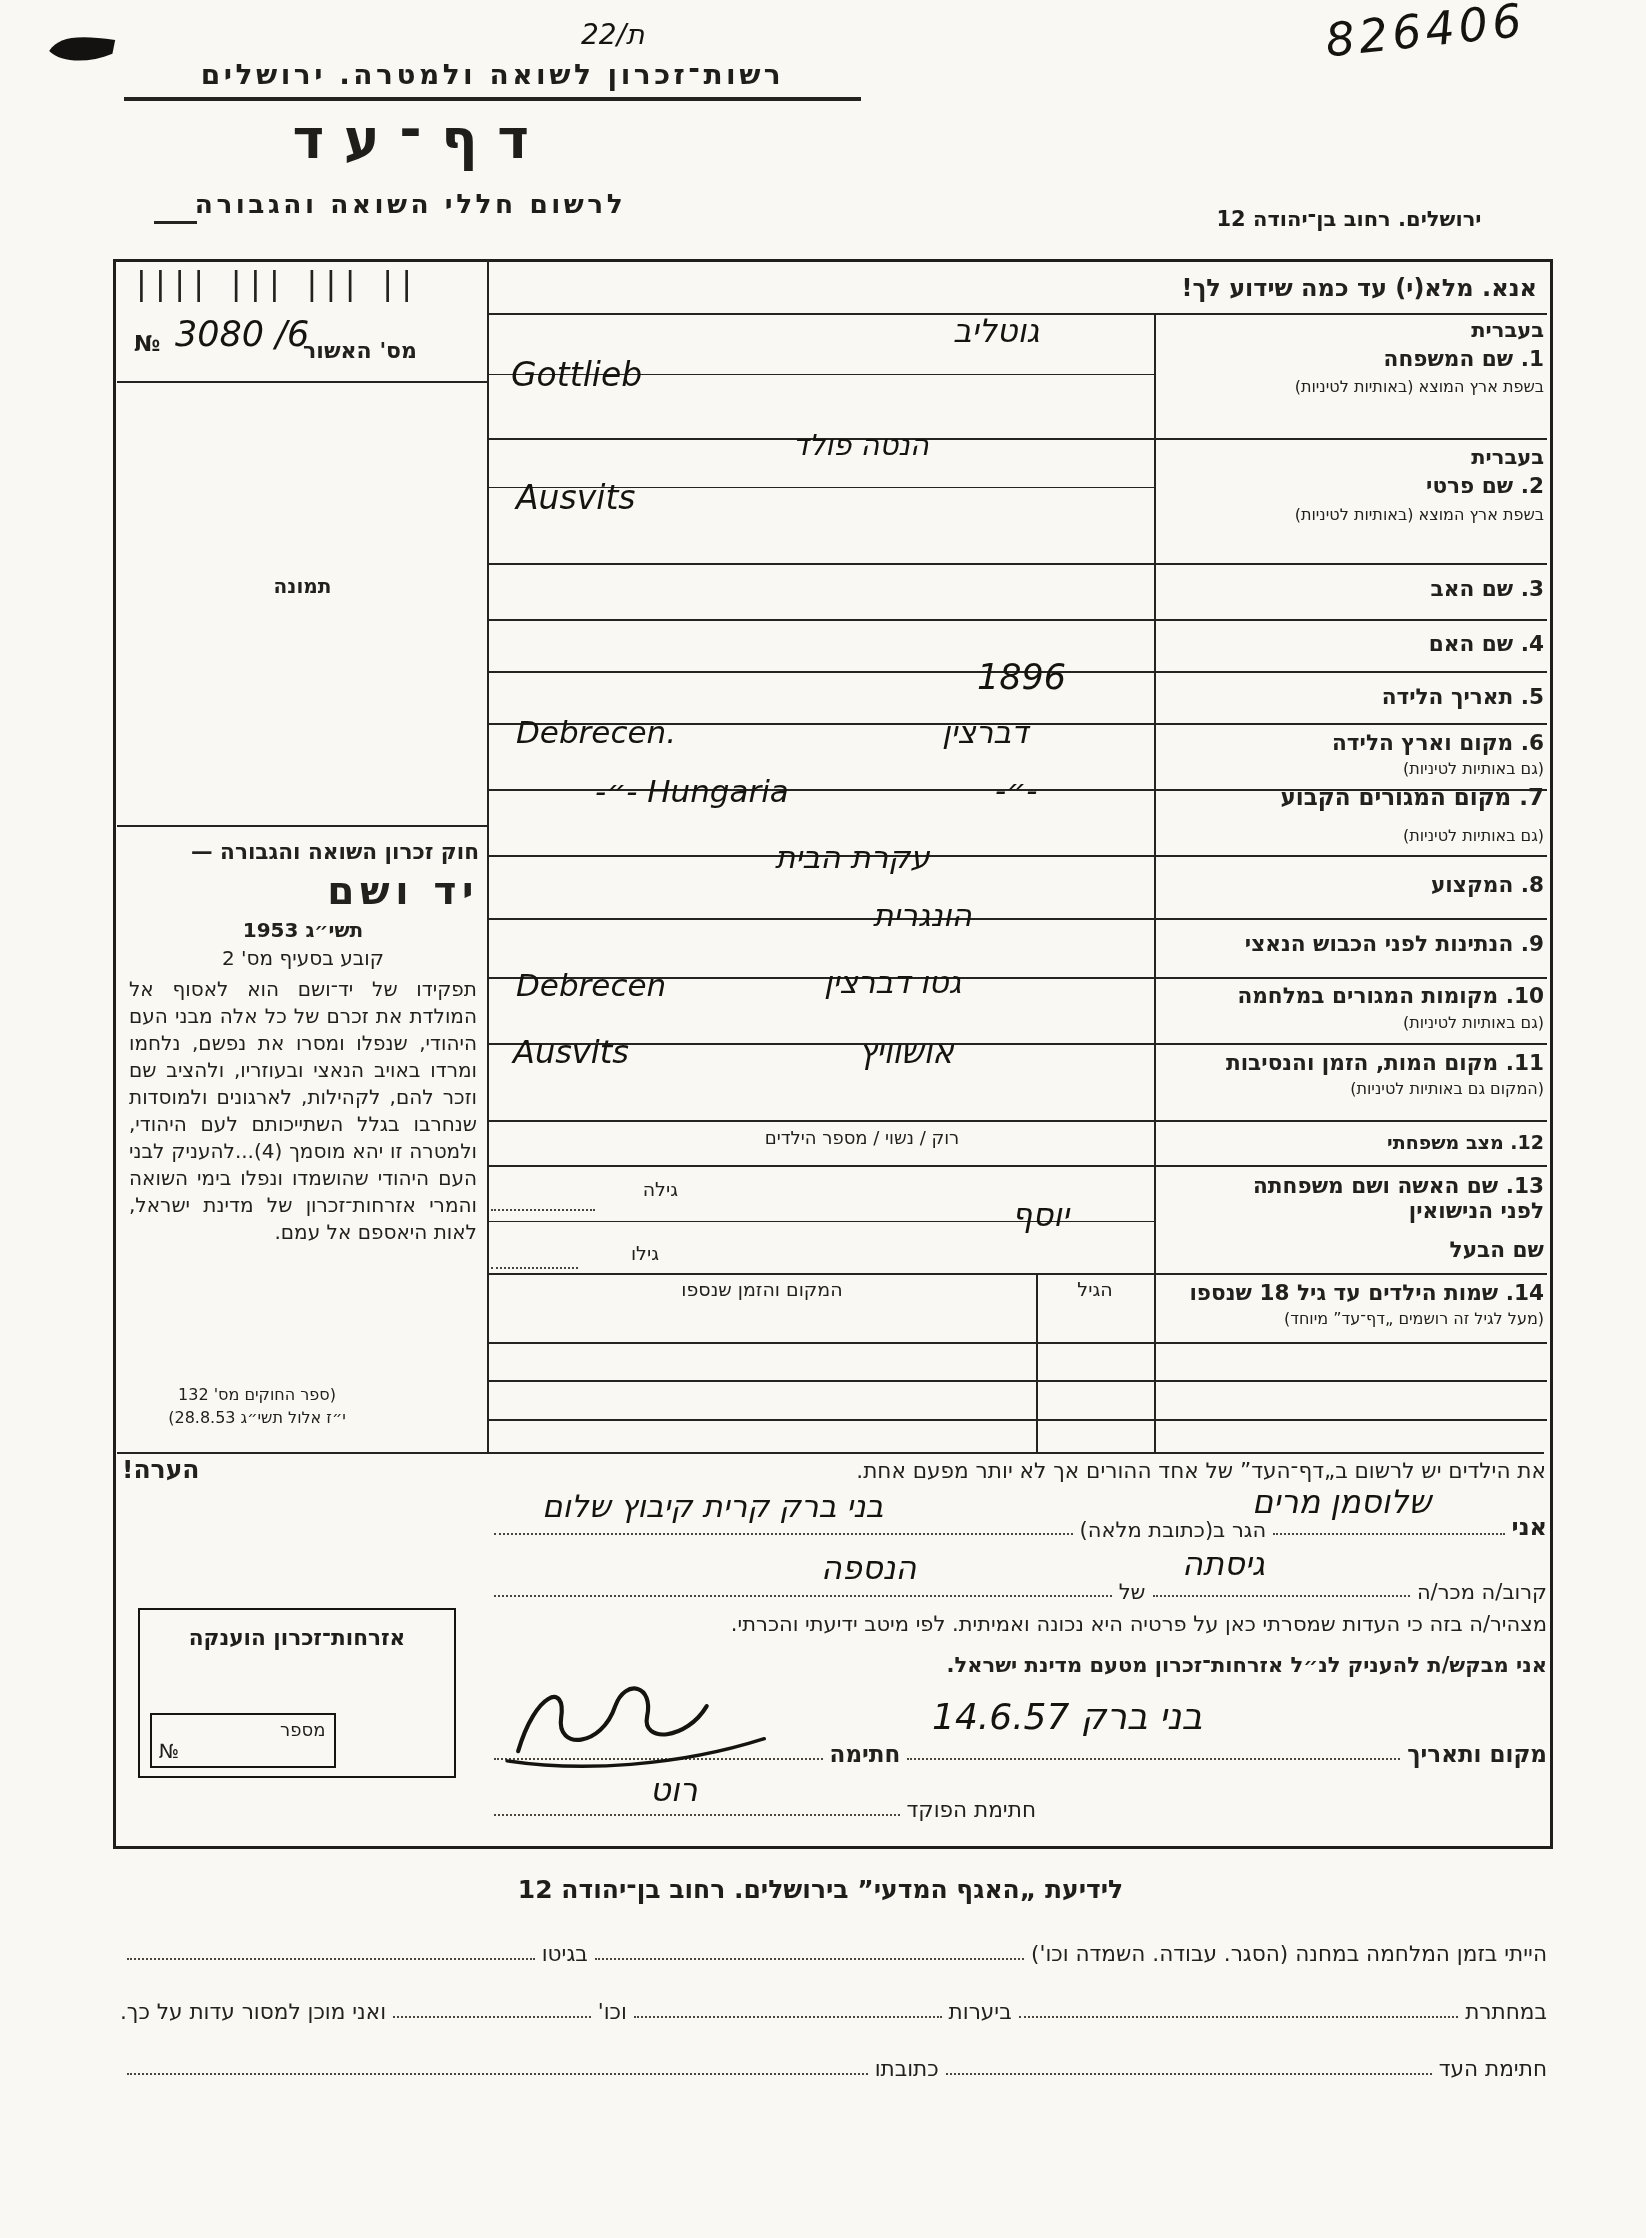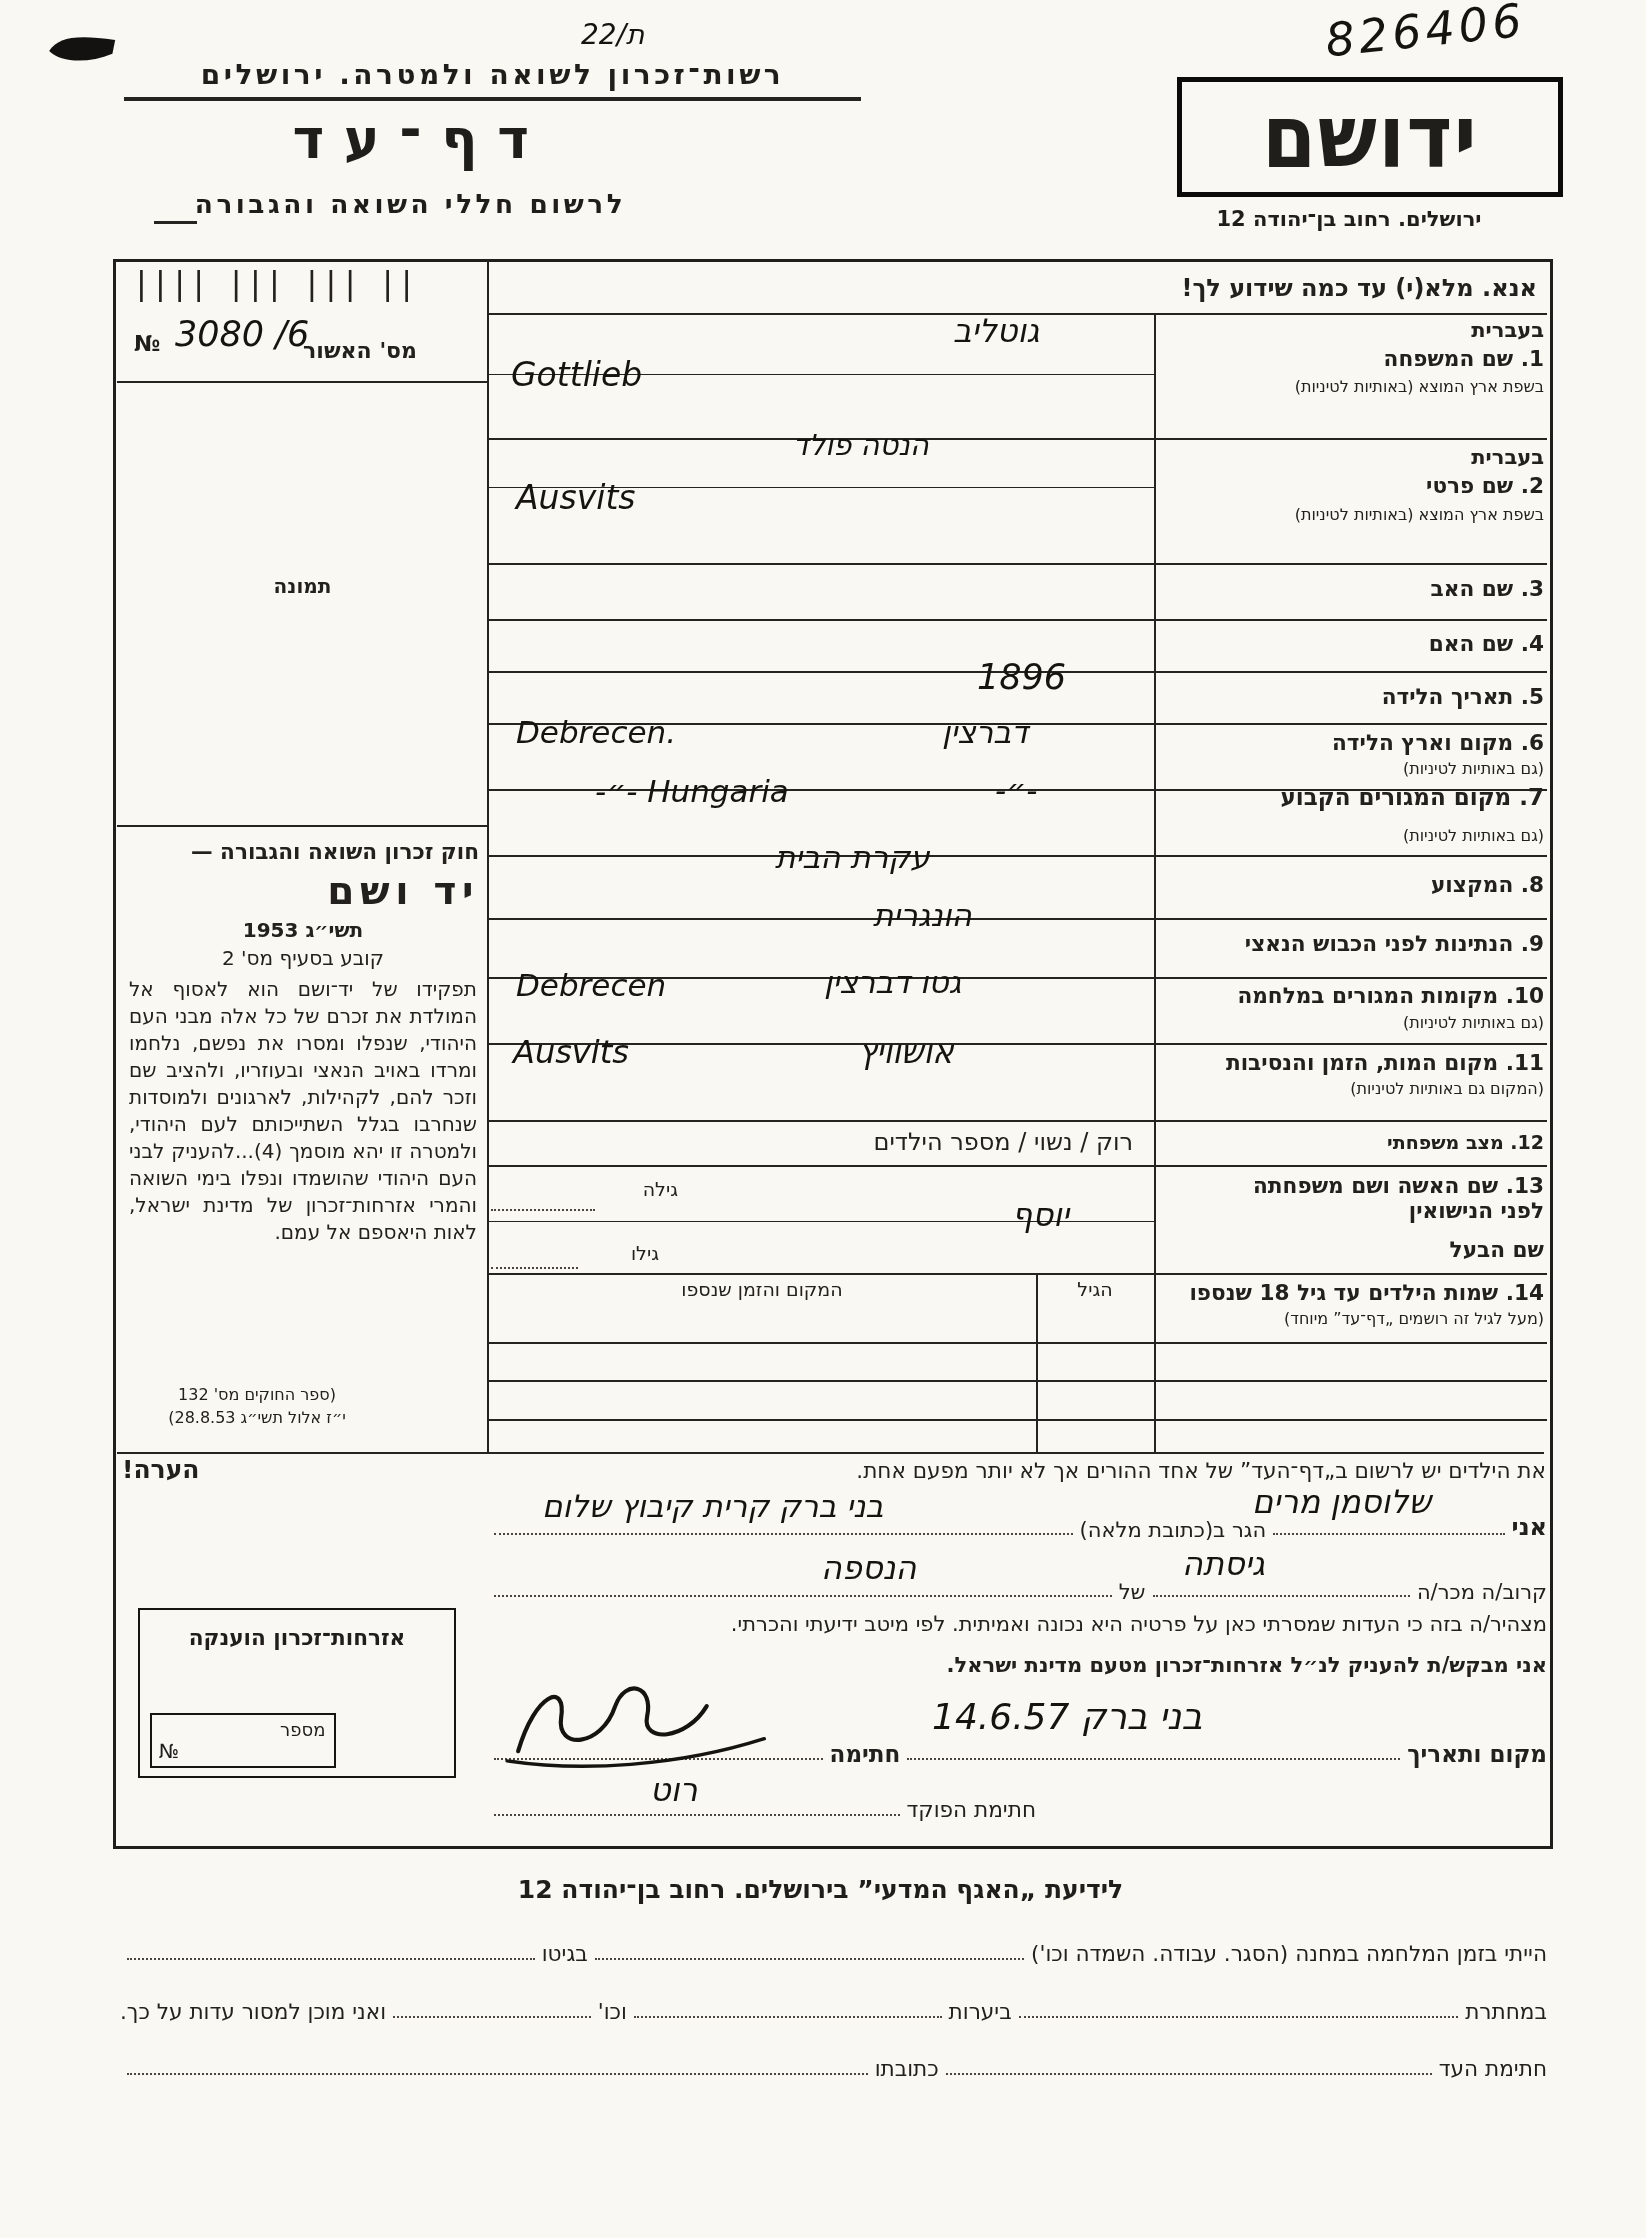--- a/index.html
+++ b/index.html
@@ -28,23 +28,20 @@
     </svg>
   <span class="abs hw rtl" style="left:581px;top:18px;font-size:28px">ת/22</span>
   <span class="abs hw" style="left:1325px;top:2.8px;font-size:46px;letter-spacing:4.2px;transform:rotate(-6deg)">826406</span>
 
   <div class="abs rtl ctr b" style="left:124px;top:58px;width:737px;font-size:28px;letter-spacing:3.5px">רשות־זכרון לשואה ולמטרה. ירושלים</div>
   <div class="ln" style="left:124px;top:97px;width:737px;height:3.5px"></div>
   <div class="abs rtl ctr" style="left:177px;top:108px;width:487px;font-size:54px;font-weight:900;letter-spacing:19.5px">דף־עד</div>
   <div class="abs rtl ctr b" style="left:188px;top:188px;width:445px;font-size:26.4px;letter-spacing:3.5px">לרשום חללי השואה והגבורה</div>
   <div class="ln" style="left:154px;top:221px;width:43px;height:2.8px"></div>
 
-  <div class="abs" style="left:1177px;top:77px;width:376px;height:110px;border:5.6px solid #0c0b09;display:flex;align-items:center;justify-content:center">
-    <span style="font-size:78px;font-weight:900;transform:scaleY(1.12);letter-spacing:1.4px">ידושם</span>
-  </div>
   <div class="abs rtl ctr b" style="left:1144px;top:207px;width:410px;font-size:21px">ירושלים. רחוב בן־יהודה 12</div>
 
   <div class="abs" style="left:113px;top:259px;width:1434px;height:1584px;border:3.5px solid #211f1b"></div>
 
   <div class="lbl b" style="left:988px;top:273px;width:549px;font-size:24px">אנא. מלא(י) עד כמה שידוע לך!</div>
 
   <div class="ln" style="left:487px;top:259px;width:2.1px;height:1195px"></div>
   <div class="ln" style="left:1154px;top:313px;width:2.1px;height:1141px"></div>
   <div class="ln" style="left:1036px;top:1273px;width:2.1px;height:179px"></div>
   <div class="ln" style="left:489px;top:313px;width:1058px;height:2.1px"></div>
@@ -121,21 +118,21 @@
   <span class="lbl" style="left:1163px;top:1013px;width:381px;font-size:16px">(גם באותיות לטיניות)</span>
   <span class="abs hw rtl" style="left:824px;top:964px;font-size:31px">גטו דברצין</span>
   <span class="abs hw" style="left:516px;top:967px;font-size:31px">Debrecen</span>
 
   <span class="lbl b" style="left:1163px;top:1050px;width:381px;font-size:21.6px">11. מקום המות, הזמן והנסיבות</span>
   <span class="lbl" style="left:1163px;top:1079px;width:381px;font-size:16px">(המקום גם באותיות לטיניות)</span>
   <span class="abs hw rtl" style="left:859px;top:1033px;font-size:32px">אושוויץ</span>
   <span class="abs hw" style="left:513px;top:1033px;font-size:32px">Ausvits</span>
 
   <span class="lbl b" style="left:1163px;top:1131px;width:381px;font-size:19px">12. מצב משפחתי</span>
-  <div class="lbl" style="left:591px;top:1127px;width:542px;font-size:24px;text-align:right">רוק / נשוי / מספר הילדים</div>
+  <div class="lbl" style="left:591px;top:1127px;width:542px;font-size:18px;text-align:center">רוק / נשוי / מספר הילדים</div>
 
   <span class="lbl b" style="left:1163px;top:1173px;width:381px;font-size:21.6px">13. שם האשה ושם משפחתה</span>
   <span class="lbl b" style="left:1163px;top:1198px;width:381px;font-size:21.6px">לפני הנישואין</span>
   <span class="lbl b" style="left:1163px;top:1237px;width:381px;font-size:21.6px">שם הבעל</span>
   <span class="abs hw rtl" style="left:1012px;top:1196px;font-size:32px">יוסף</span>
   <span class="lbl" style="left:595px;top:1178px;width:83px;font-size:19px">גילה</span>
   <div class="dotline" style="left:491px;top:1188px;width:104px;height:21px"></div>
   <span class="lbl" style="left:576px;top:1242px;width:83px;font-size:19px">גילו</span>
   <div class="dotline" style="left:491px;top:1246px;width:87px;height:21px"></div>
 

